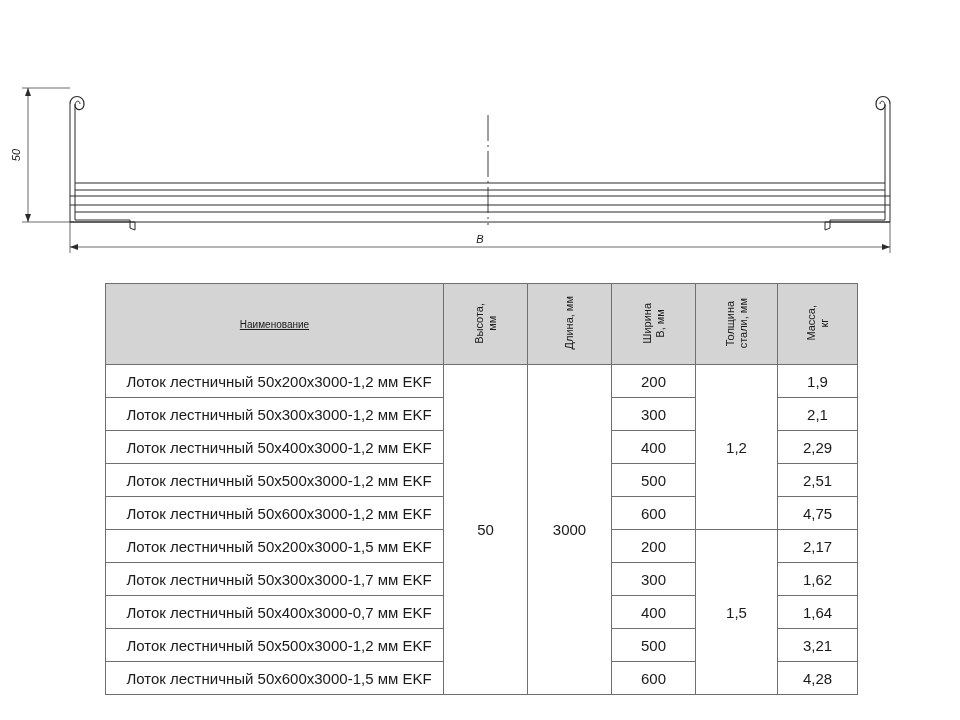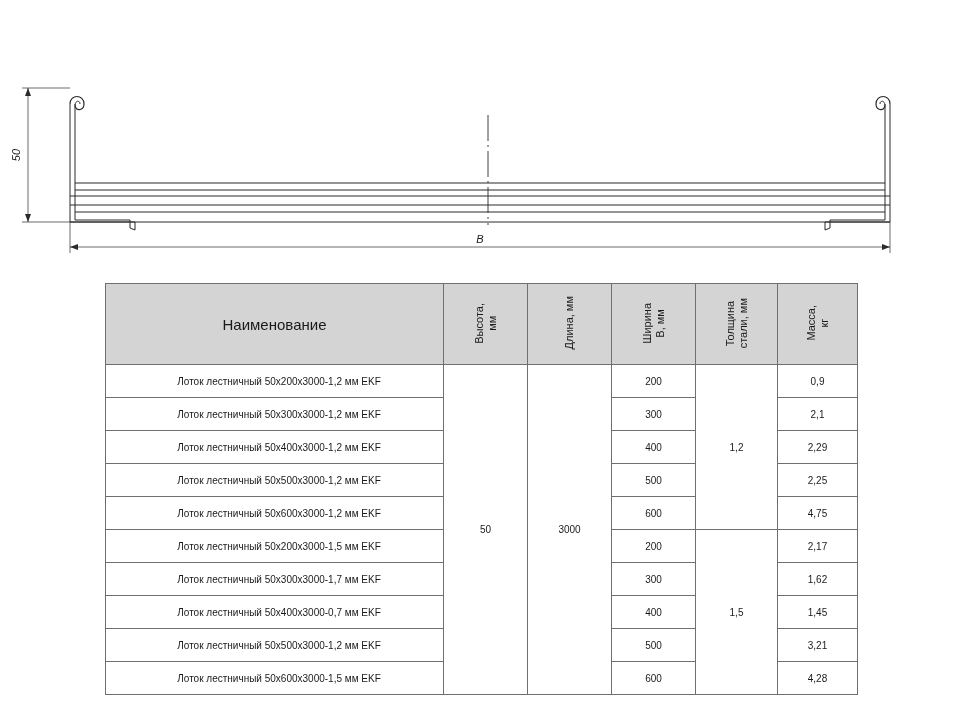--- a/index.html
+++ b/index.html
@@ -29,21 +29,21 @@
   #spec-table {
     position: absolute;
     left: 105px;
     top: 283px;
     width: 752px;
     border-collapse: collapse;
     table-layout: fixed;
   }
   #spec-table td, #spec-table th {
     border: 1px solid #6f6f6f;
-    font-size: 10px;
+    font-size: 15px;
     text-align: center;
     vertical-align: middle;
     color: #1a1a1a;
     font-weight: normal;
     background: #ffffff;
   }
   #spec-table thead th {
     background: #d4d4d4;
     height: 78px;
     font-size: 11px;
@@ -54,21 +54,21 @@
     white-space: pre-line;
     line-height: 1.15;
     display: inline-block;
   }
   .name-cell {
     text-align: left;
     padding-left: 10px;
     height: 30px;
     white-space: nowrap;
   }
-  .hdr-name { font-size: 15px; }
+  .hdr-name { font-size: 10px; text-decoration: underline; }
   tbody tr { height: 30px; }
   .col-name  { width: 338px; }
   .col-h     { width: 84px; }
   .col-len   { width: 84px; }
   .col-width { width: 84px; }
   .col-thick { width: 82px; }
   .col-mass  { width: 80px; }
 </style>
 </head>
 <body>
@@ -162,57 +162,57 @@
       </th>
     </tr>
   </thead>
   <tbody>
     <tr>
       <td class="name-cell">Лоток лестничный 50х200х3000-1,2 мм EKF</td>
       <td rowspan="10">50</td>
       <td rowspan="10">3000</td>
       <td>200</td>
       <td rowspan="5">1,2</td>
-      <td>0,9</td>
+      <td>1,9</td>
     </tr>
     <tr>
       <td class="name-cell">Лоток лестничный 50х300х3000-1,2 мм EKF</td>
       <td>300</td>
       <td>2,1</td>
     </tr>
     <tr>
       <td class="name-cell">Лоток лестничный 50х400х3000-1,2 мм EKF</td>
       <td>400</td>
       <td>2,29</td>
     </tr>
     <tr>
       <td class="name-cell">Лоток лестничный 50х500х3000-1,2 мм EKF</td>
       <td>500</td>
-      <td>2,25</td>
+      <td>2,51</td>
     </tr>
     <tr>
       <td class="name-cell">Лоток лестничный 50х600х3000-1,2 мм EKF</td>
       <td>600</td>
       <td>4,75</td>
     </tr>
     <tr>
       <td class="name-cell">Лоток лестничный 50х200х3000-1,5 мм EKF</td>
       <td>200</td>
       <td rowspan="5">1,5</td>
       <td>2,17</td>
     </tr>
     <tr>
       <td class="name-cell">Лоток лестничный 50х300х3000-1,7 мм EKF</td>
       <td>300</td>
       <td>1,62</td>
     </tr>
     <tr>
       <td class="name-cell">Лоток лестничный 50х400х3000-0,7 мм EKF</td>
       <td>400</td>
-      <td>1,45</td>
+      <td>1,64</td>
     </tr>
     <tr>
       <td class="name-cell">Лоток лестничный 50х500х3000-1,2 мм EKF</td>
       <td>500</td>
       <td>3,21</td>
     </tr>
     <tr>
       <td class="name-cell">Лоток лестничный 50х600х3000-1,5 мм EKF</td>
       <td>600</td>
       <td>4,28</td>

